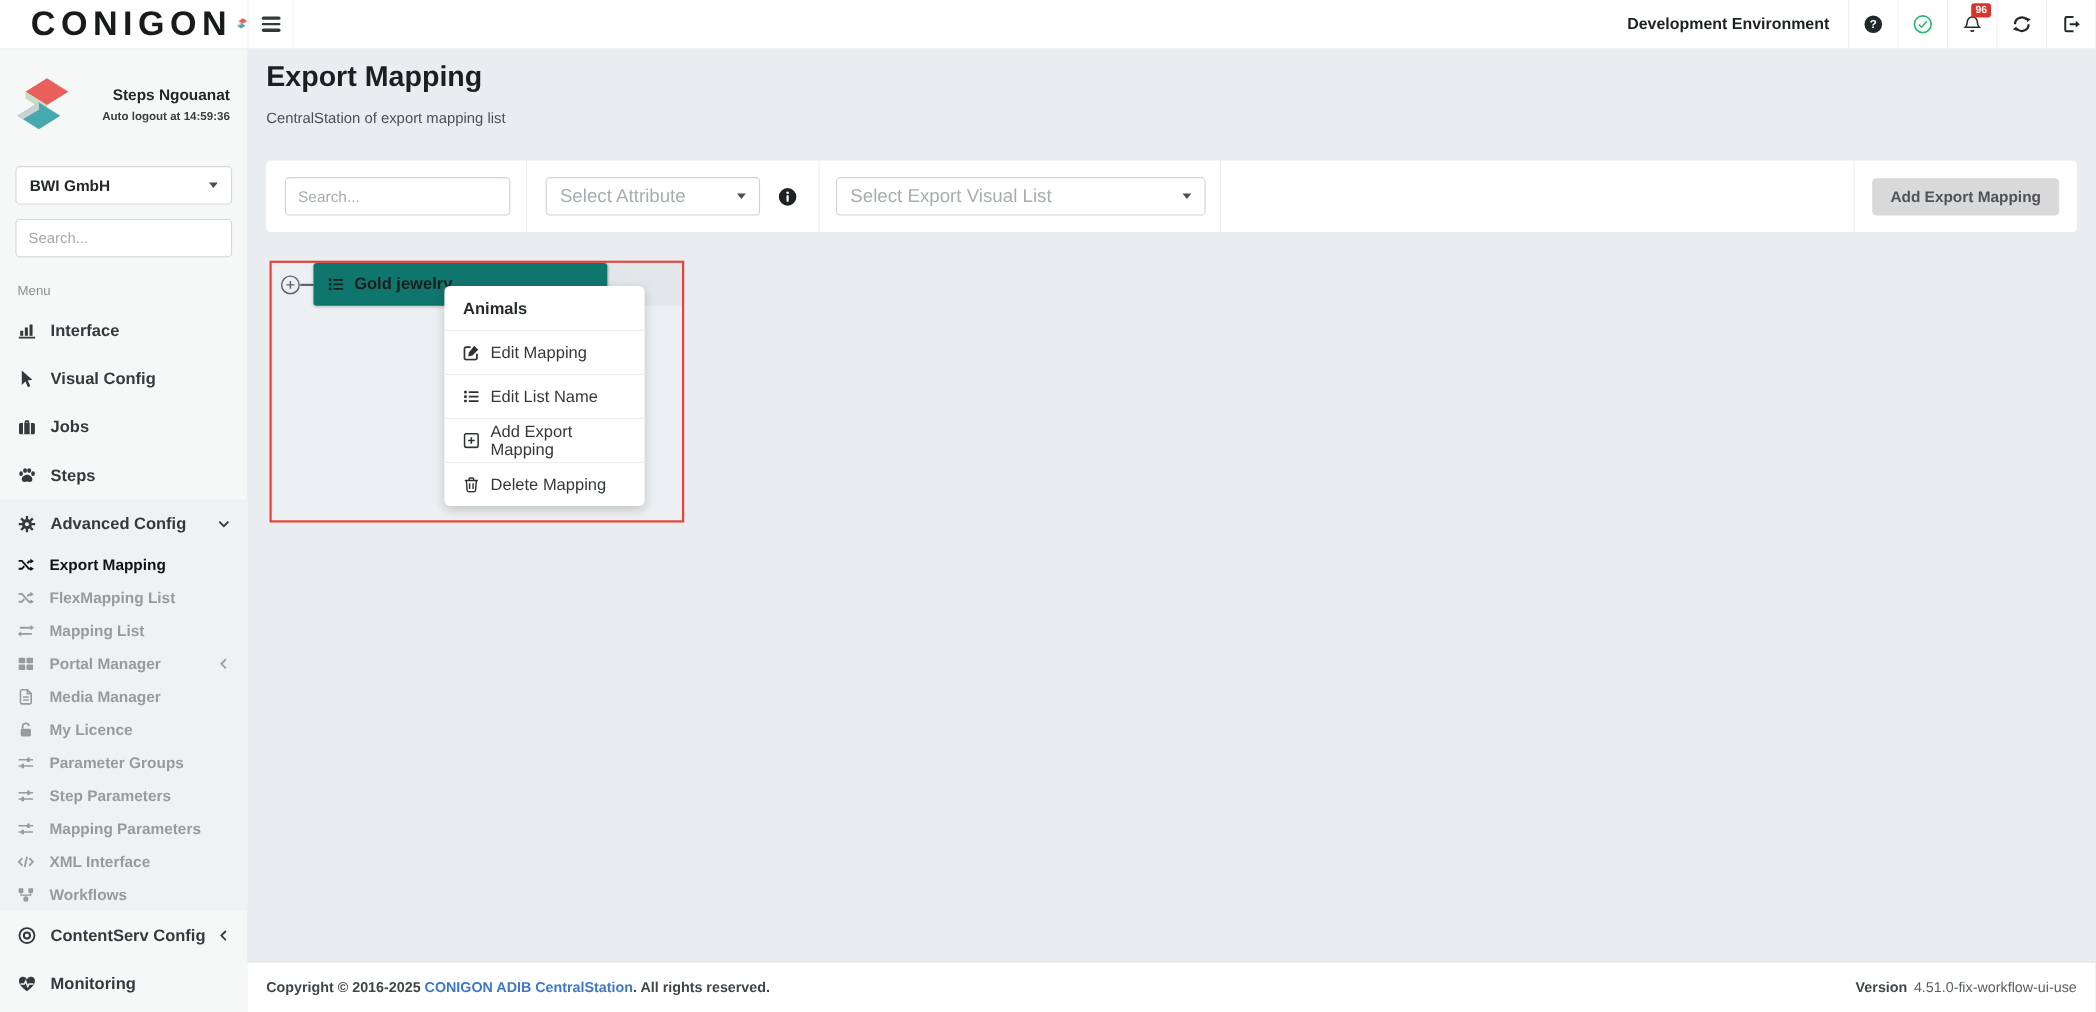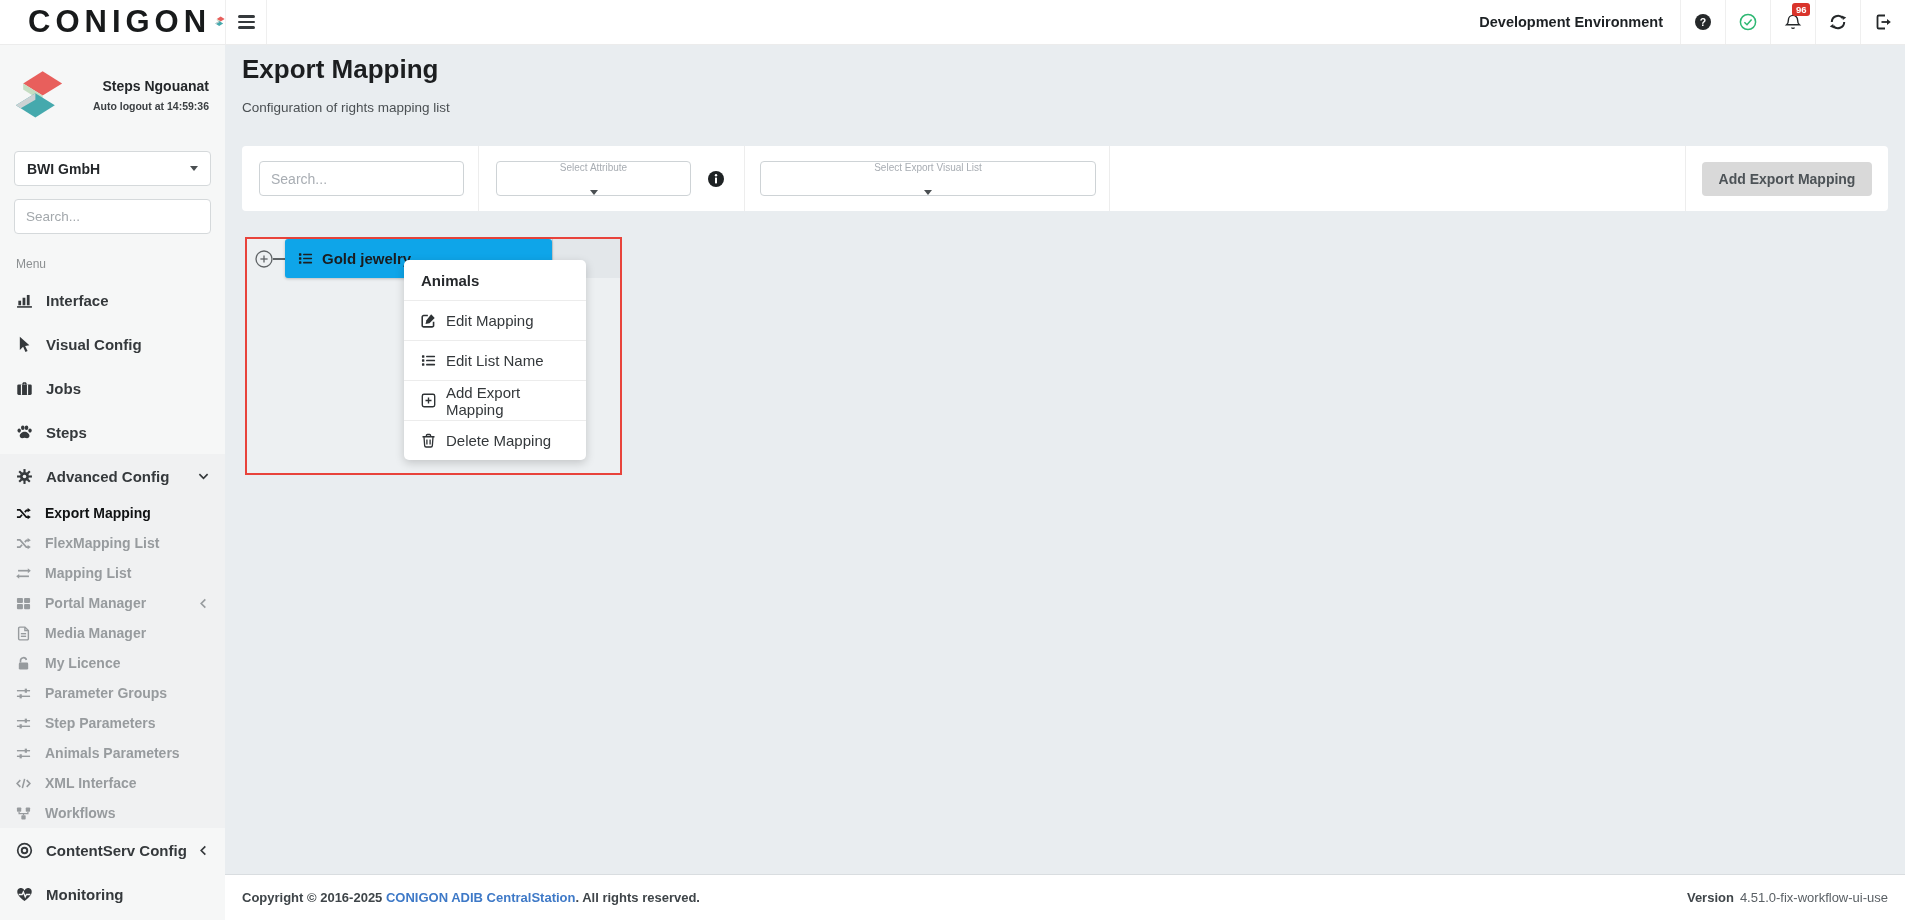--- a/index.html
+++ b/index.html
@@ -59,33 +59,33 @@
   .fcell:last-child { border-right:none; }
   .fcell-search { width:237px; padding-left:17px; }
   .fcell-attr { width:266px; padding-left:17px; }
   .fcell-list { width:365px; padding-left:15px; }
   .fcell-spacer { flex:1; }
   .fcell-action { width:202px; justify-content:center; }
   .text-input { width:205px; height:35px; border:1px solid #ced3d6; border-radius:4px; display:flex; align-items:center; padding:0 11px; background:#fff; }
   .text-input input { flex:1; border:none; outline:none; font-size:14px; font-family:inherit; color:#3c4043; }
   .text-input input::placeholder { color:#a8adb3; }
   .text-input svg { width:15px; height:15px; color:#7d8387; }
-  .fake-select { height:35px; border:1px solid #ced3d6; border-radius:4px; display:flex; align-items:center; justify-content:space-between; padding:0 12px; font-size:10px; color:#a8adb3; cursor:pointer; background:#fff;flex-direction:column; }
+  .fake-select { height:35px; border:1px solid #ced3d6; border-radius:4px; display:flex; align-items:center; justify-content:space-between; padding:0 12px; font-size:17px; color:#a8adb3; cursor:pointer; background:#fff; }
   .sel-attr { width:195px; }
   .sel-list { width:336px; }
   .info-btn { margin-left:16px; width:18px; height:18px; cursor:pointer; }
   .btn-gray { width:170px; height:34px; background:#d9d9d9; border:none; border-radius:4px; font-size:14px; font-weight:600; color:#4d5357; font-family:inherit; cursor:pointer; }
 
   
   .mapping-panel { position:relative; margin:26px 0 0 3px; width:377px; height:238px; border:2px solid #e8433b; background:#edf0f2; }
   .tab-strip-rest { position:absolute; left:305px; top:0; right:0; height:39px; background:#e3e7ea; border-left:1px solid #ccd1d4; }
   .connector { position:absolute; left:8px; top:11px; display:flex; align-items:center; }
   .connector svg { width:18px; height:18px; }
   .connector .line { width:12px; height:1.6px; background:#5f6366; }
-  .gj-tab { position:absolute; left:38px; top:0; width:267px; height:39px; background:#0ea5e9; border-radius:3px; box-shadow:0 1px 3px rgba(0,0,0,.22); display:flex; align-items:center; padding-left:13px; cursor:pointer; }
+  .gj-tab { position:absolute; left:38px; top:0; width:267px; height:39px; background:#0f766e; border-radius:3px; box-shadow:0 1px 3px rgba(0,0,0,.22); display:flex; align-items:center; padding-left:13px; cursor:pointer; }
   .gj-tab svg { width:15px; height:15px; color:#1d2022; }
   .gj-tab .lbl { margin-left:9px; font-size:15px; font-weight:700; color:#1a1c1e; }
   .ctx-menu { position:absolute; left:157px; top:21px; width:182px; background:#fff; border-radius:5px; box-shadow:0 3px 10px rgba(0,0,0,.18); z-index:5; overflow:hidden; }
   .ctx-row { height:40px; display:flex; align-items:center; padding:0 17px; font-size:15px; color:#34383b; }
   .ctx-header { font-weight:700; color:#26292c; }
   .ctx-item { border-top:1px solid #ececec; cursor:pointer; }
   .ctx-item svg { width:15px; height:15px; margin-right:10px; flex:0 0 15px; color:#2e3235; }
 
   
   .footer { flex:0 0 46px; background:#fff; border-top:1px solid #d9dde0; display:flex; align-items:center; justify-content:space-between; padding:0 17px; font-size:13px; color:#3f4549; }
@@ -337,21 +337,21 @@
             <svg class="mi" viewBox="0 0 16 16" stroke="currentColor" fill="none">
               <g stroke-width="1.5">
                   <line x1="1" y1="5" x2="15" y2="5"></line>
                   <line x1="1" y1="11" x2="15" y2="11"></line>
                 </g>
               <g stroke-width="2.4">
                   <line x1="10.5" y1="2.8" x2="10.5" y2="7.2"></line>
                   <line x1="5" y1="8.8" x2="5" y2="13.2"></line>
                 </g>
             </svg>
-            <span>Animals Parameters</span>
+            <span>Mapping Parameters</span>
           </div>
           <div class="nav-sub">
             <svg class="mi" viewBox="0 0 16 16" fill="none" stroke="currentColor" stroke-width="1.7">
               <polyline points="4.6,4.4 1.2,8 4.6,11.6"></polyline>
                 <polyline points="11.4,4.4 14.8,8 11.4,11.6"></polyline>
                 <line x1="9.2" y1="3" x2="6.8" y2="13"></line>
             </svg>
             <span>XML Interface</span>
           </div>
           <div class="nav-sub">
@@ -386,21 +386,21 @@
             <polyline points="2.5,8 5.8,8 6.9,5.6 8.7,10.2 9.8,8 13.5,8" fill="none" stroke="#f6f7f7" stroke-width="1.2"></polyline>
           </svg>
           <span>Monitoring</span>
         </div>
       </div>
     </div>
 
     <div class="main">
       <div class="content">
         <h1 class="page-title">Export Mapping</h1>
-        <div class="page-subtitle">Configuration of rights mapping list</div>
+        <div class="page-subtitle">CentralStation of export mapping list</div>
 
         <div class="filter-bar">
           <div class="fcell fcell-search">
             <div class="text-input">
               <input type="text" placeholder="Search..." style="">
               <svg viewBox="0 0 16 16" fill="none" stroke="currentColor" stroke-width="1.5">
                 <circle cx="6.8" cy="6.8" r="4.4"></circle>
                   <line x1="10.2" y1="10.2" x2="14.2" y2="14.2"></line>
               </svg>
             </div>

